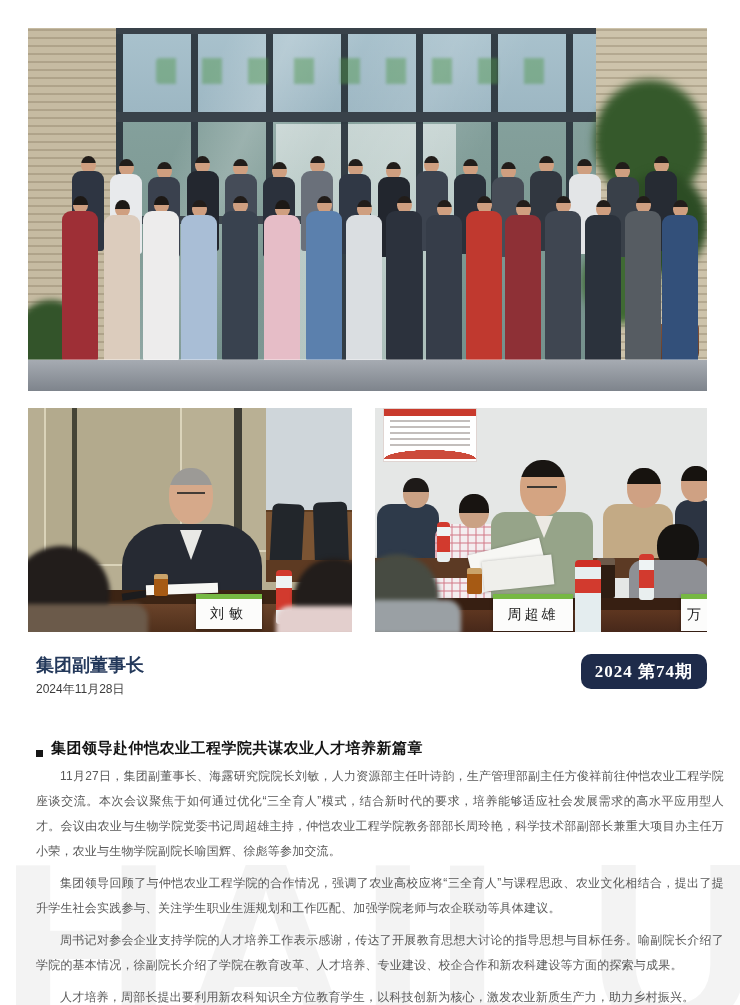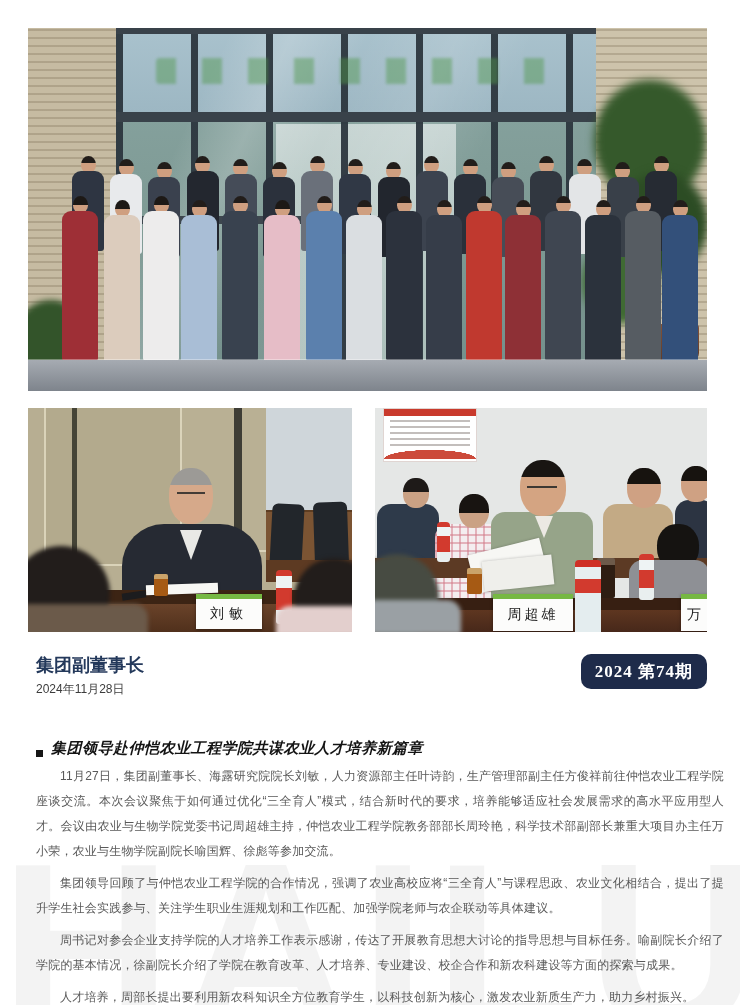--- a/index.html
+++ b/index.html
@@ -118,21 +118,21 @@
 
   
   .dept{position:absolute;left:36px;top:653px;z-index:3;
     font-family:"Liberation Serif",serif;font-weight:bold;font-size:18px;color:#24395b;}
   .pubdate{position:absolute;left:36px;top:681px;z-index:3;
     font-family:Liberation Sans, sans-serif;font-size:12px;color:#3c3c3c;}
   .badge{position:absolute;right:33px;top:654px;z-index:3;background:#1e2b4a;color:#fff;
     font-family:"Liberation Serif",serif;font-weight:bold;font-size:17px;
     padding:6px 14px;border-radius:10px;letter-spacing:1px;}
   .title-row{position:absolute;left:36px;top:738px;width:680px;z-index:3;
-    display:flex;align-items:flex-end;font-style:italic;}
+    display:flex;align-items:flex-end;}
   .bullet{width:7px;height:7px;background:#161616;margin:6px 8px 0 0;flex:0 0 auto;}
   .article-title{font-size:15px;font-weight:bold;color:#141414;margin:0;line-height:19px;
     letter-spacing:.5px;}
   .body-text{position:absolute;left:36px;top:764px;width:688px;z-index:3;}
   .body-text p{margin:0 0 7px 0;font-size:12px;line-height:25px;color:#595959;
     text-indent:2em;text-align:justify;letter-spacing:.2px;}
 </style>
 </head>
 <body>
 

